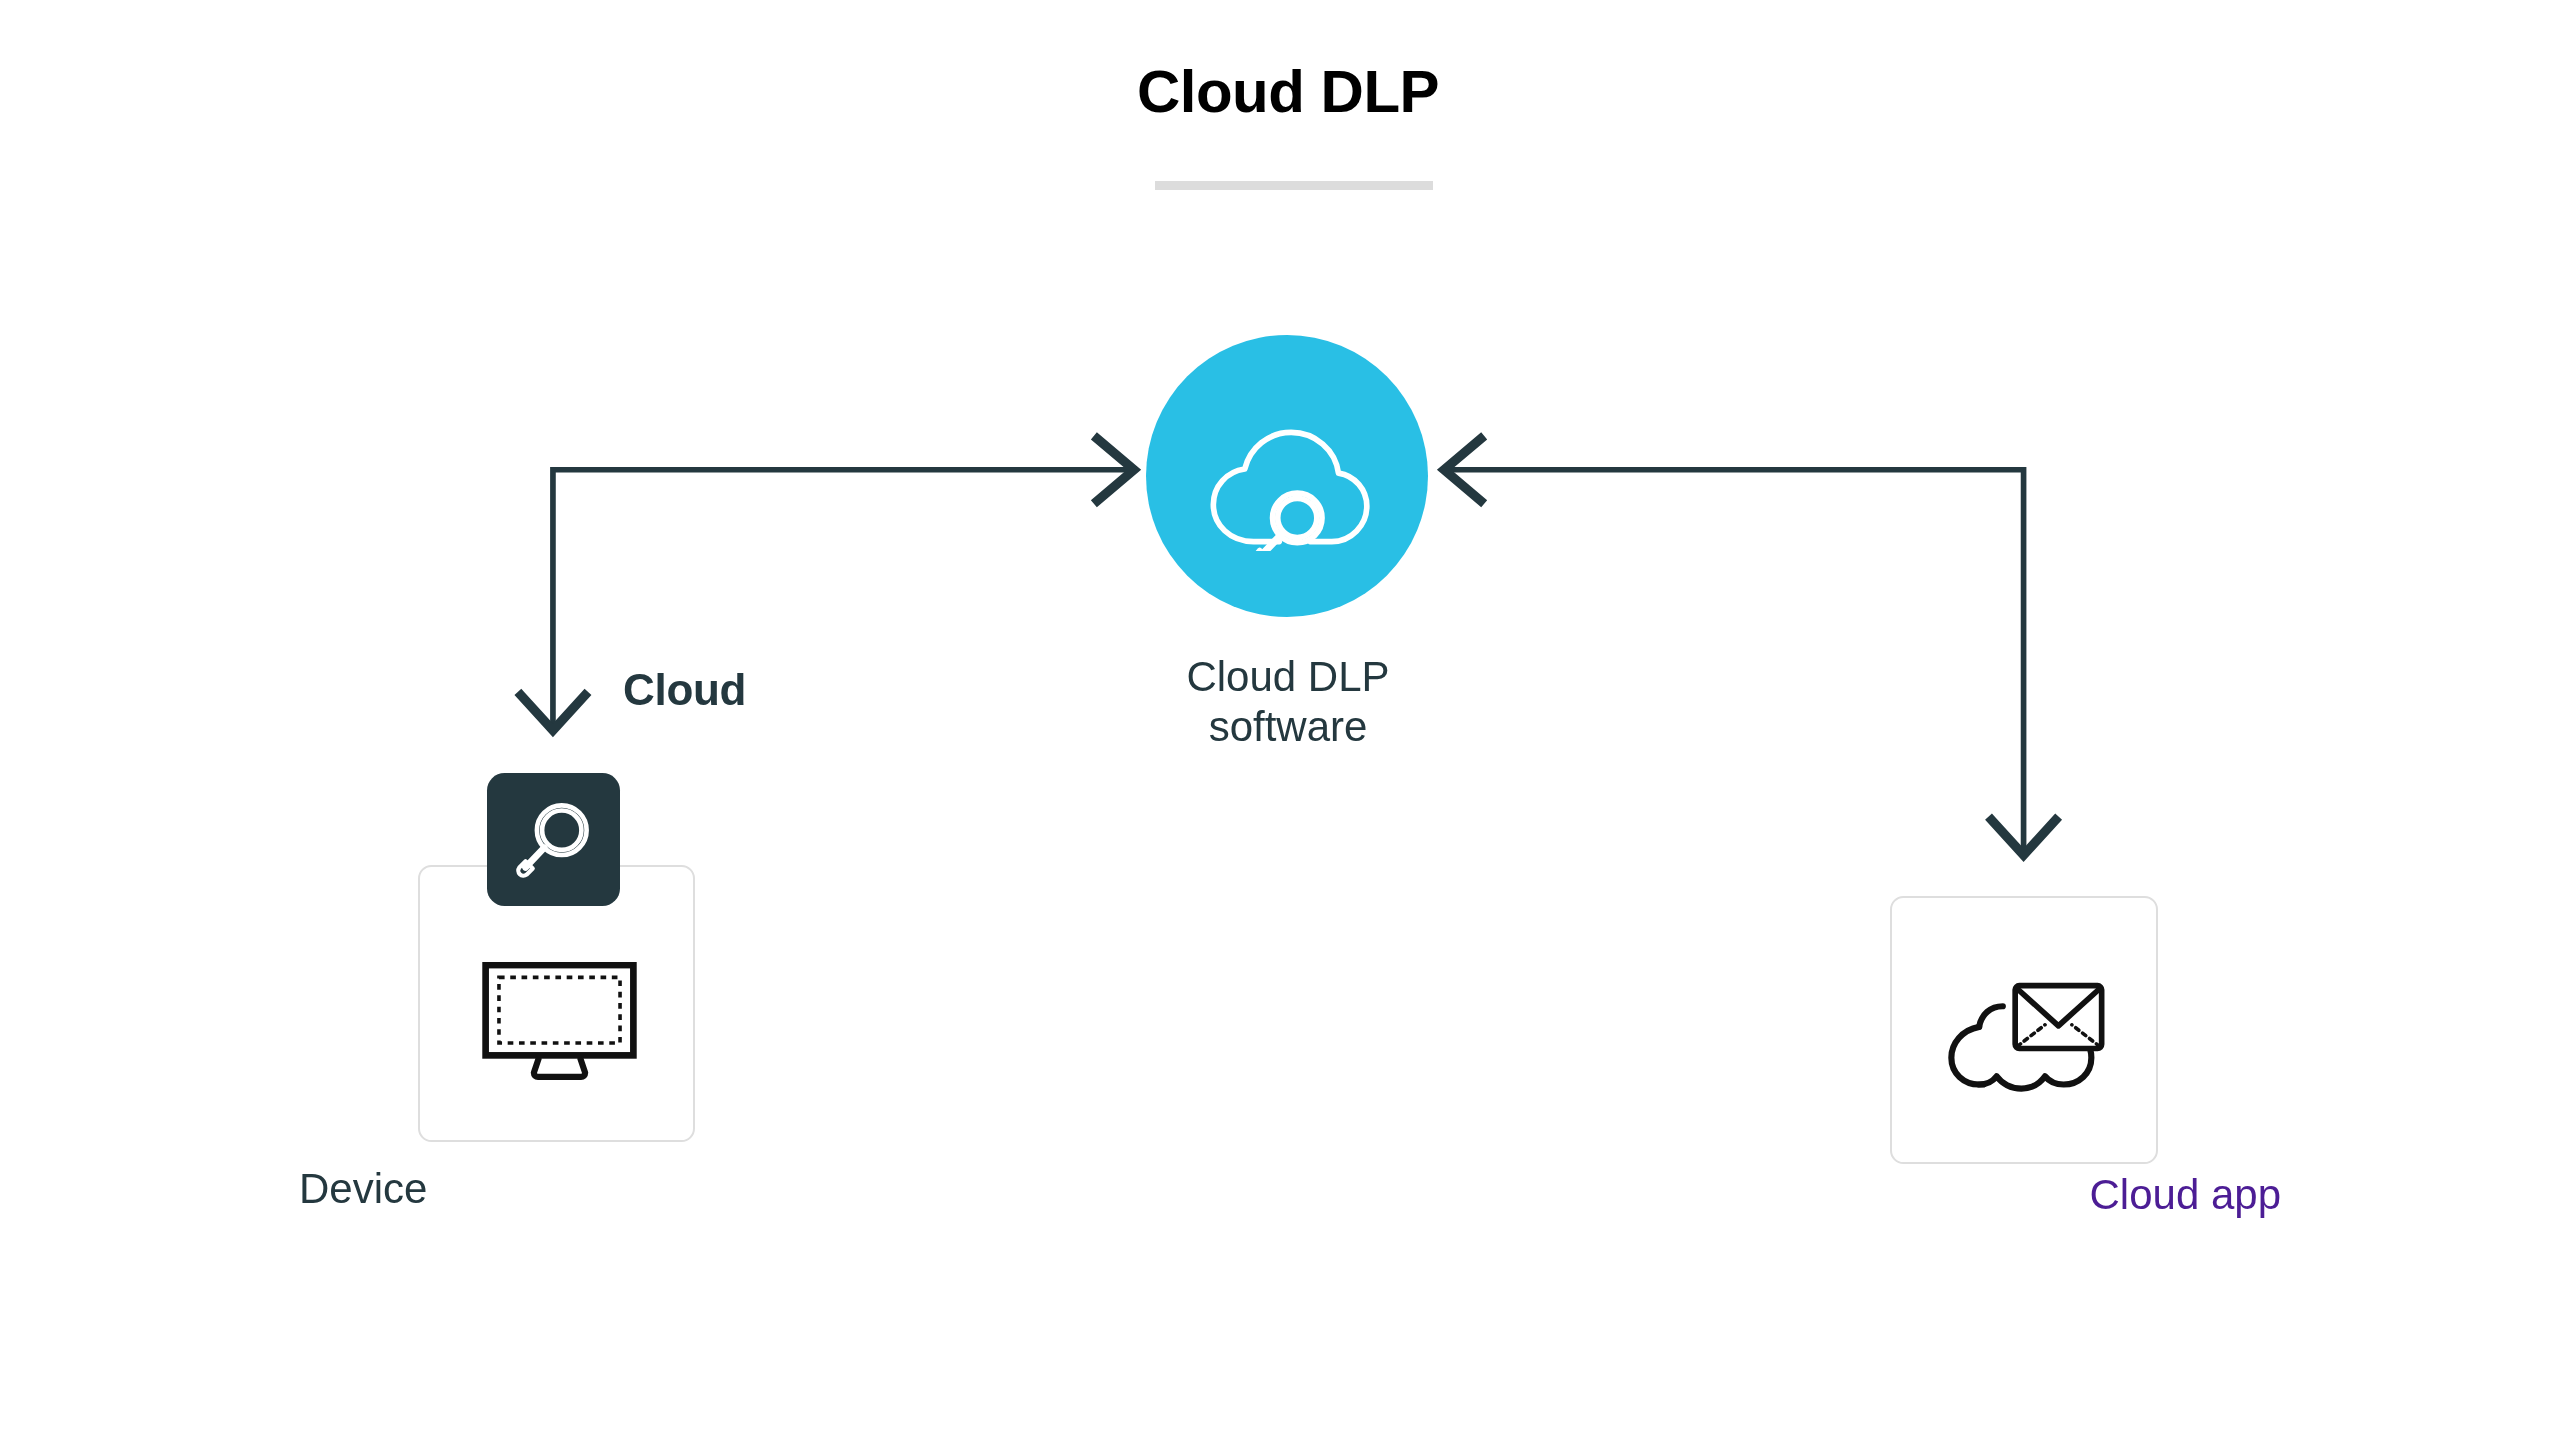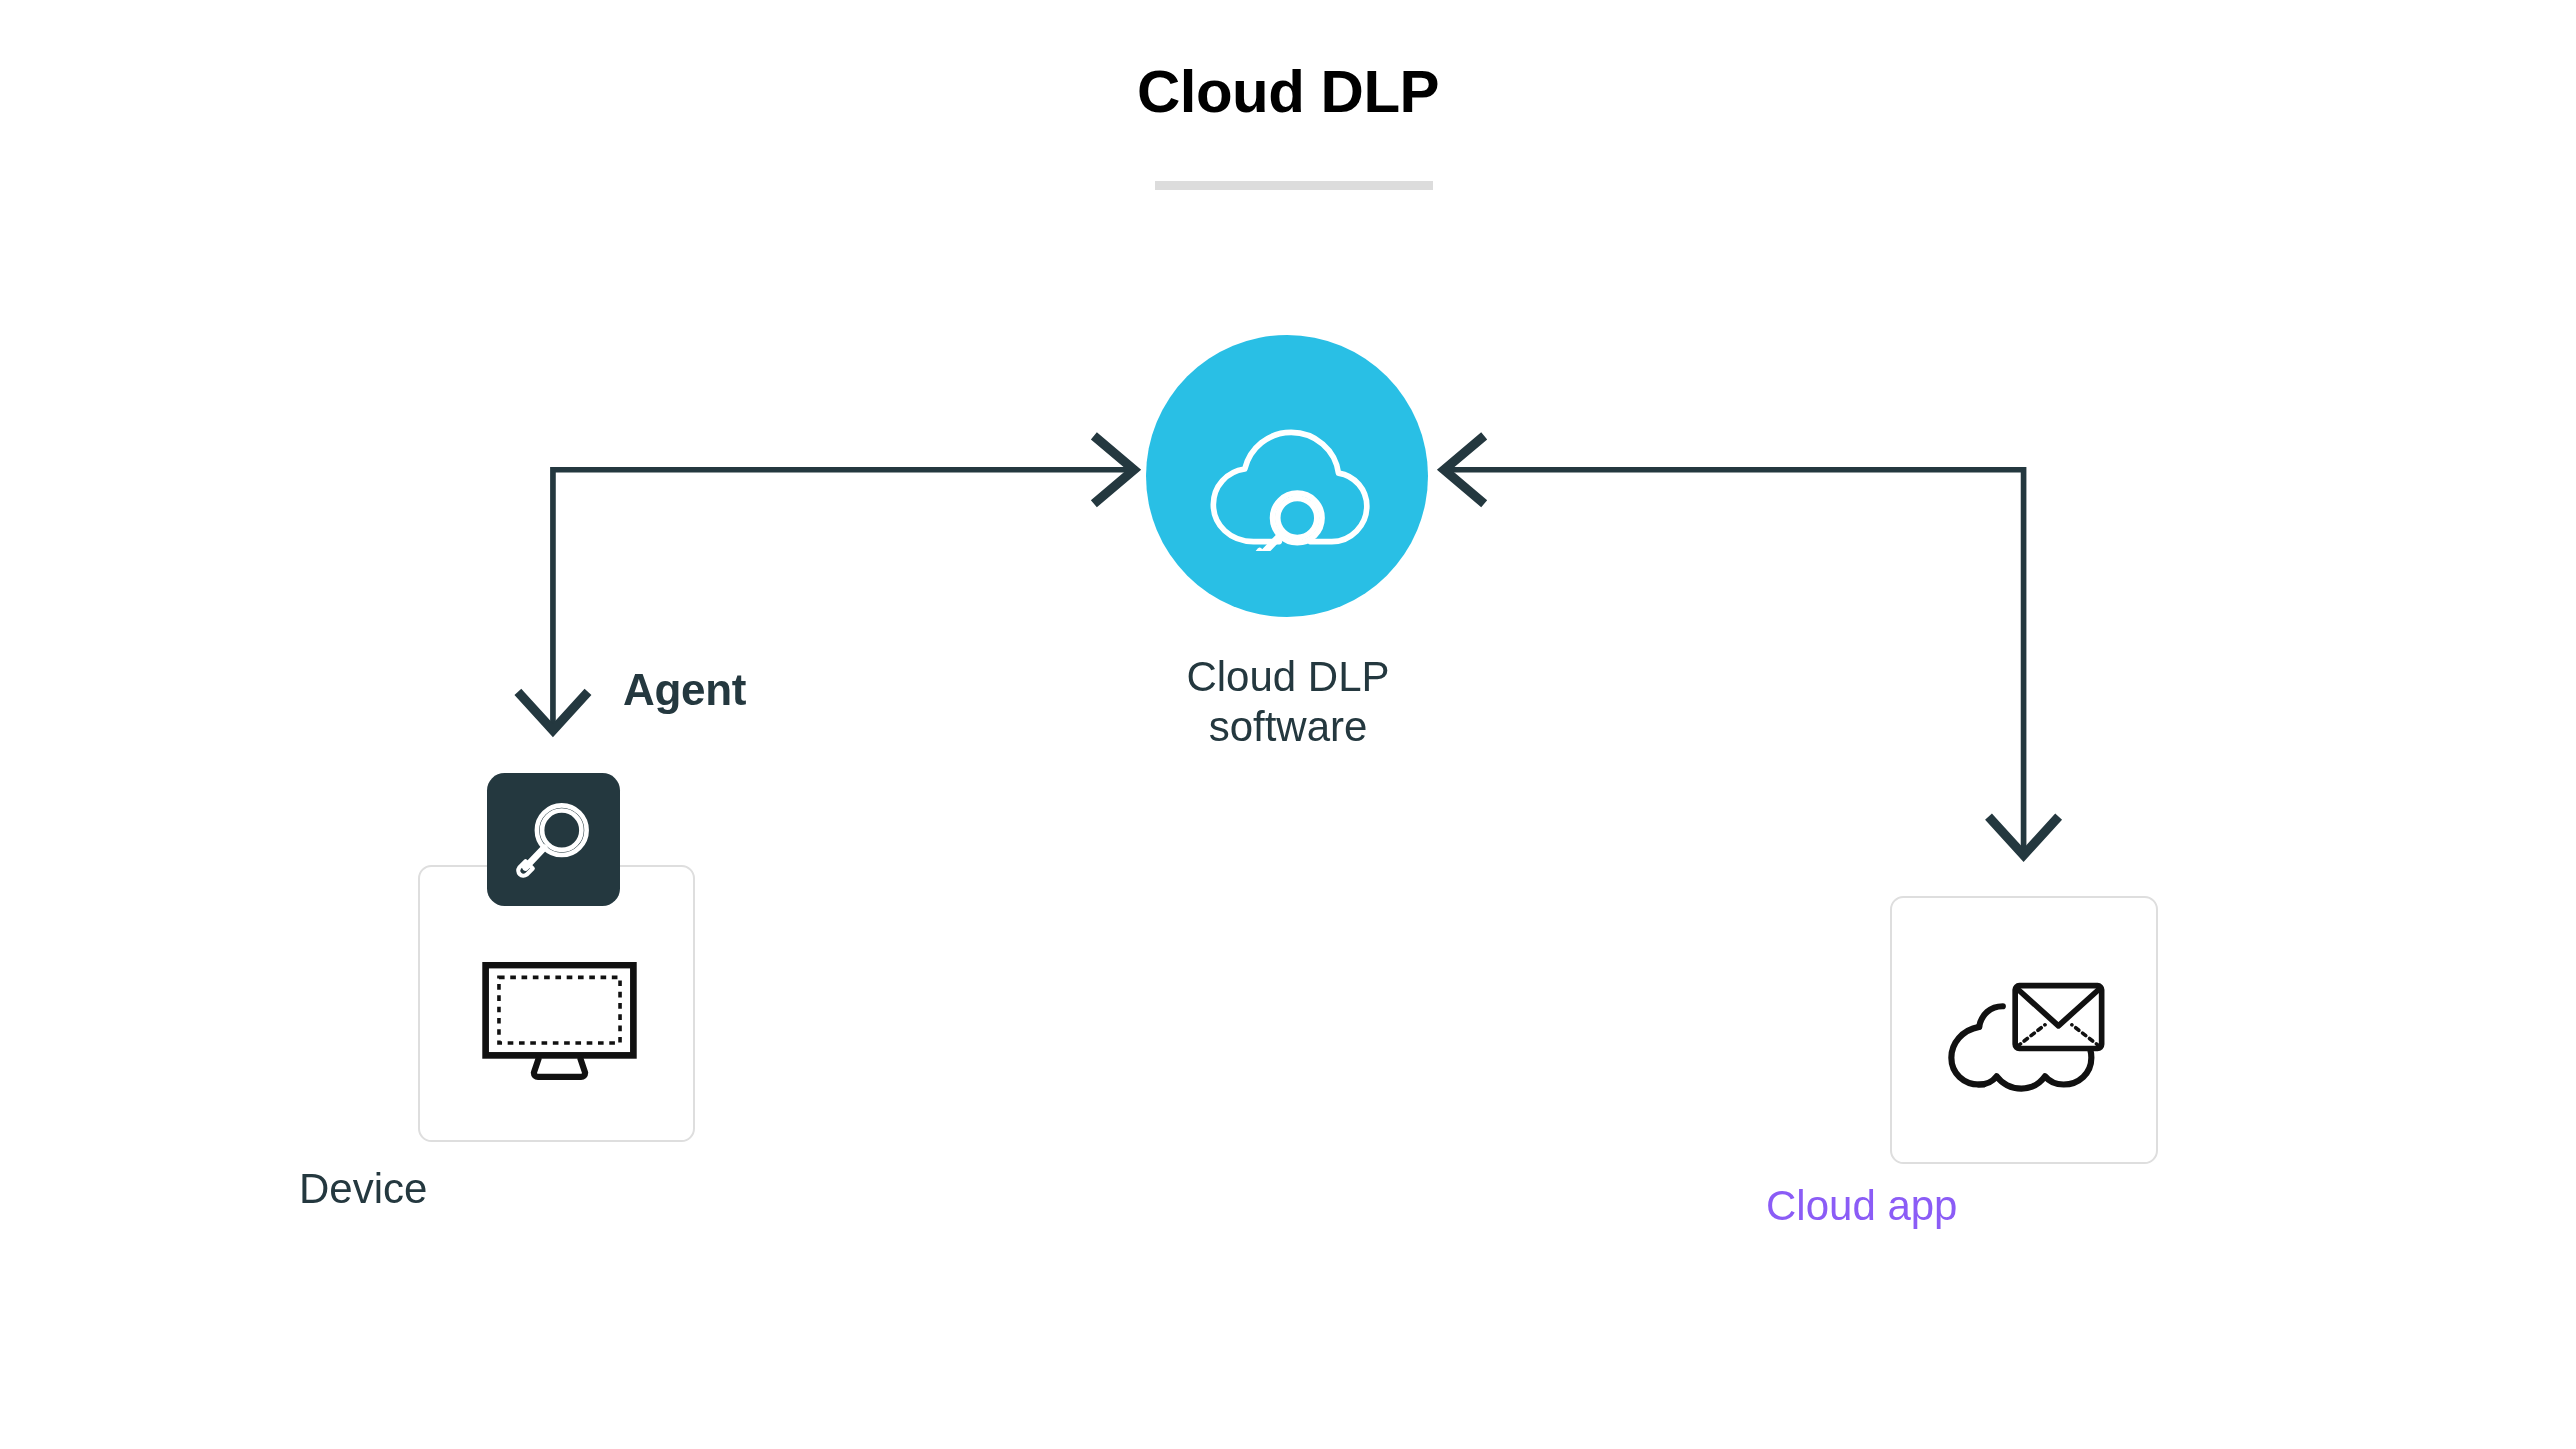--- a/index.html
+++ b/index.html
@@ -158,24 +158,23 @@
     left: 47px;
     top: 67px;
     width: 175px;
     height: 134px;
   }
   #cloudapp-label {
     position: absolute;
     left: 1766px;
     top: 1171px;
     width: 515px;
-    text-align: left;
+    text-align: right;
     font-size: 42px;
-    color: #8b5cf6;
-    margin-top: 11px;
+    color: #4c1d95;
   }
 </style>
 </head>
 <body>
 
 <div id="stage">
 
   <div id="title-block">
     <div id="page-title">Cloud DLP</div>
   </div>
@@ -236,21 +235,21 @@
 
   <div id="agent-badge">
     <svg viewBox="0 0 170 170" xmlns="http://www.w3.org/2000/svg" fill="none" stroke="#ffffff" stroke-width="9" stroke-linecap="round" stroke-linejoin="round">
       <circle cx="100" cy="66" r="48"></circle>
       <circle cx="100" cy="66" r="38"></circle>
       <path d="M 66 100 L 30 138" stroke-width="13"></path>
       <path d="M 30 126 L 18 138 A 10 10 0 0 0 32 152 L 44 140 Z" stroke-width="8"></path>
     </svg>
   </div>
 
-  <div id="agent-label">Agent</div>
+  <div id="agent-label">Cloud</div>
   <div id="device-label">Device</div>
 
   <div id="cloudapp-card">
     <svg id="cloudapp-icon" viewBox="0 0 340 260" xmlns="http://www.w3.org/2000/svg">
 
       <g fill="none" stroke="#111111" stroke-width="12" stroke-linecap="round" stroke-linejoin="round">
         <path d="M 78 120
                  C 45 126 24 152 24 180
                  C 24 210 48 232 78 232
                  L 86 232"></path>

